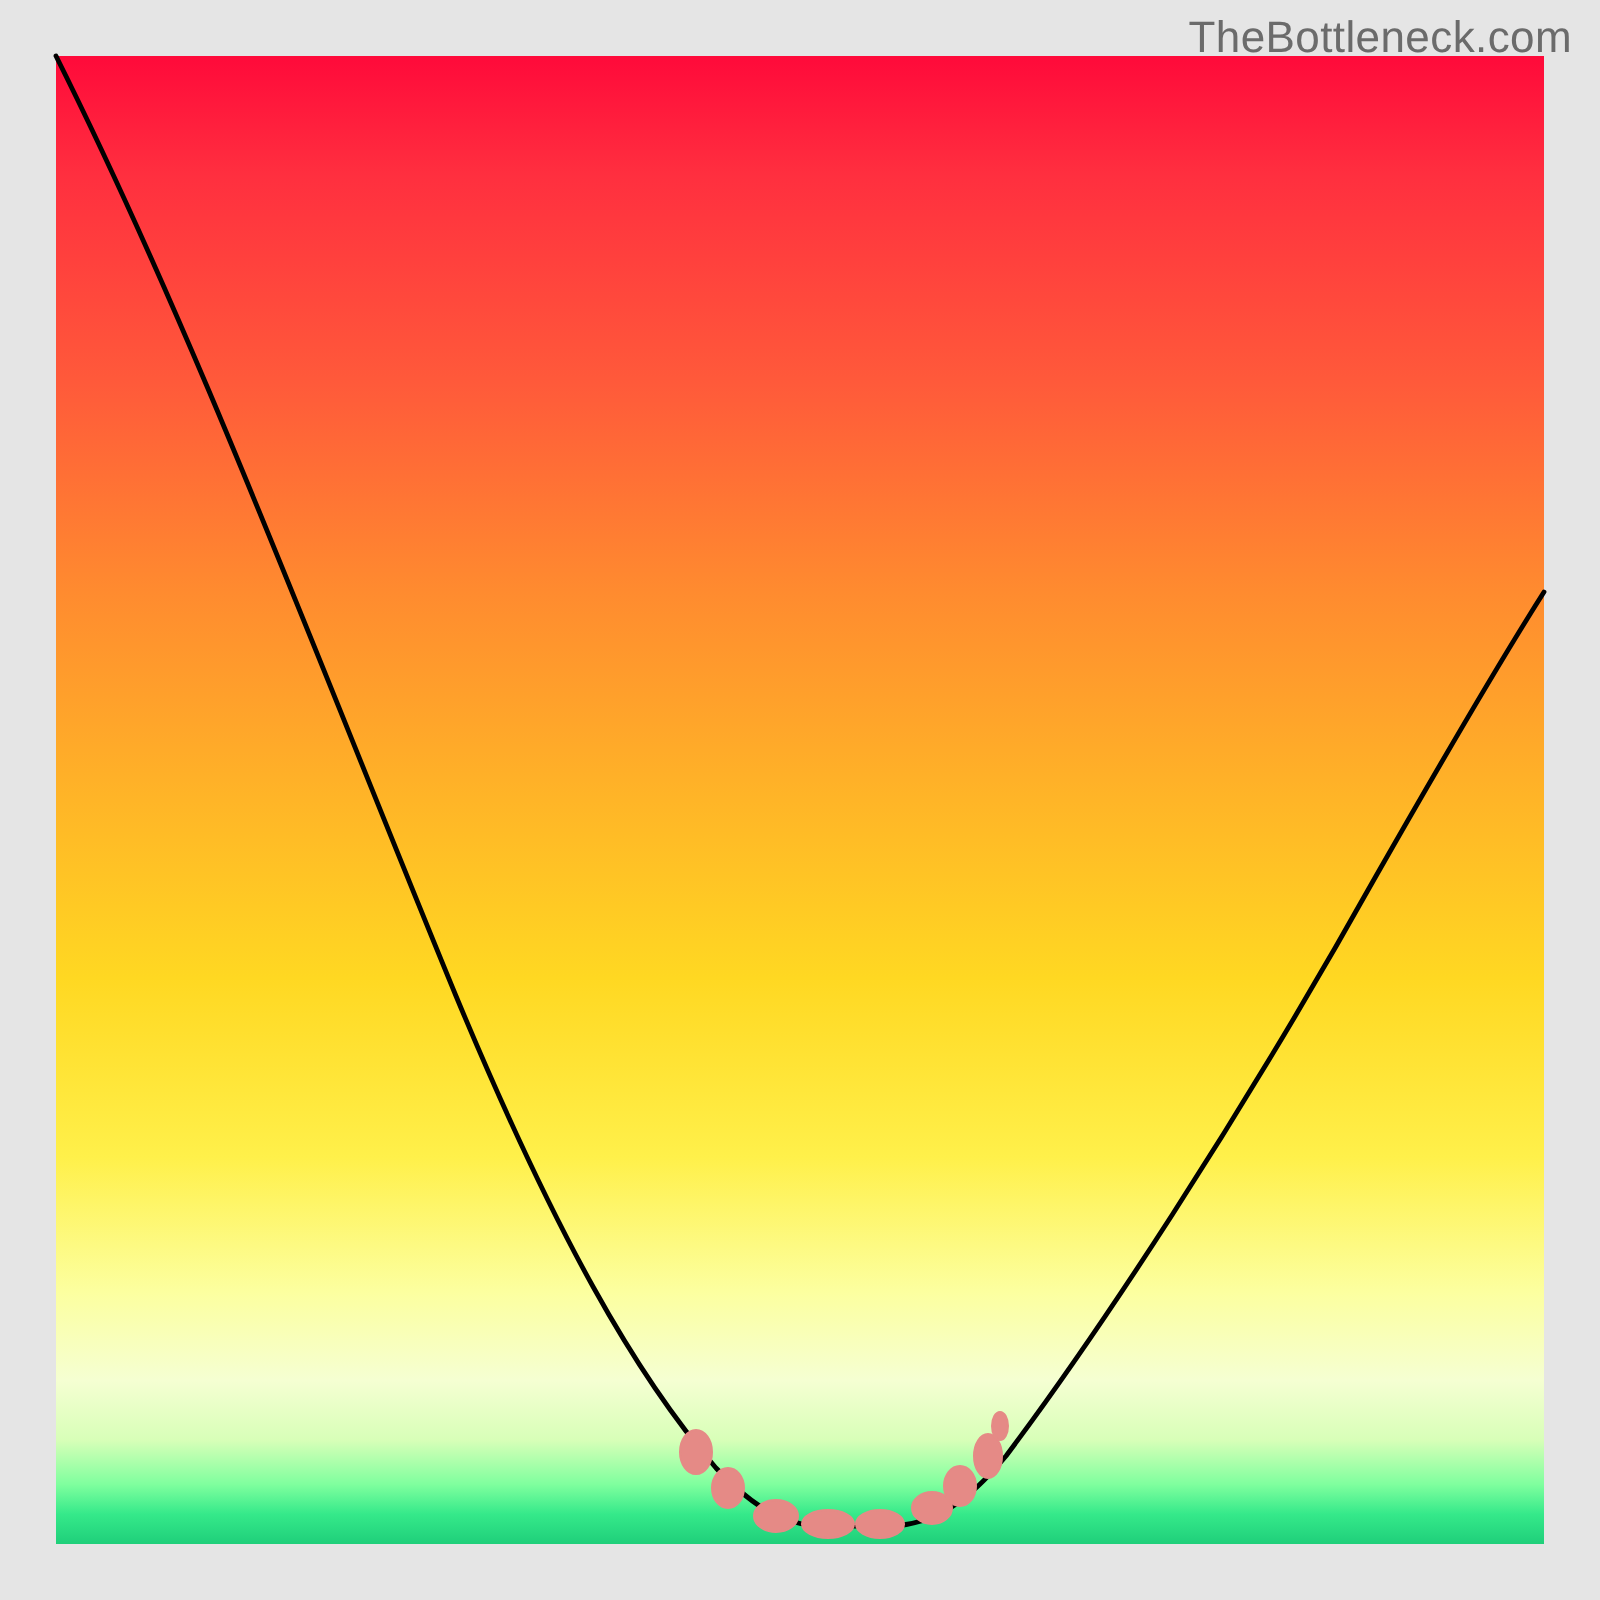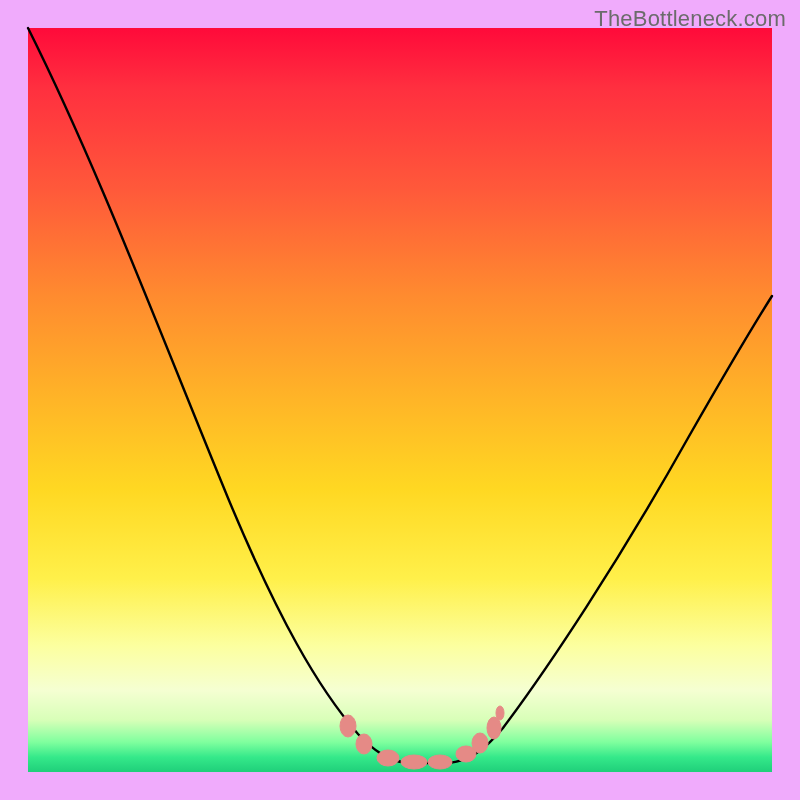--- a/index.html
+++ b/index.html
@@ -8,21 +8,21 @@
     width: 800px;
     height: 800px;
     background: #000;
     overflow: hidden;
     font-family: Arial, Helvetica, sans-serif;
   }
   .stage {
     position: relative;
     width: 800px;
     height: 800px;
-    background: #f0abfc;
+    background: #e5e5e5;
     text-decoration: underline;
   }
   .plot {
     position: absolute;
     left: 28px;
     top: 28px;
     width: 744px;
     height: 744px;
     
     background: linear-gradient(

